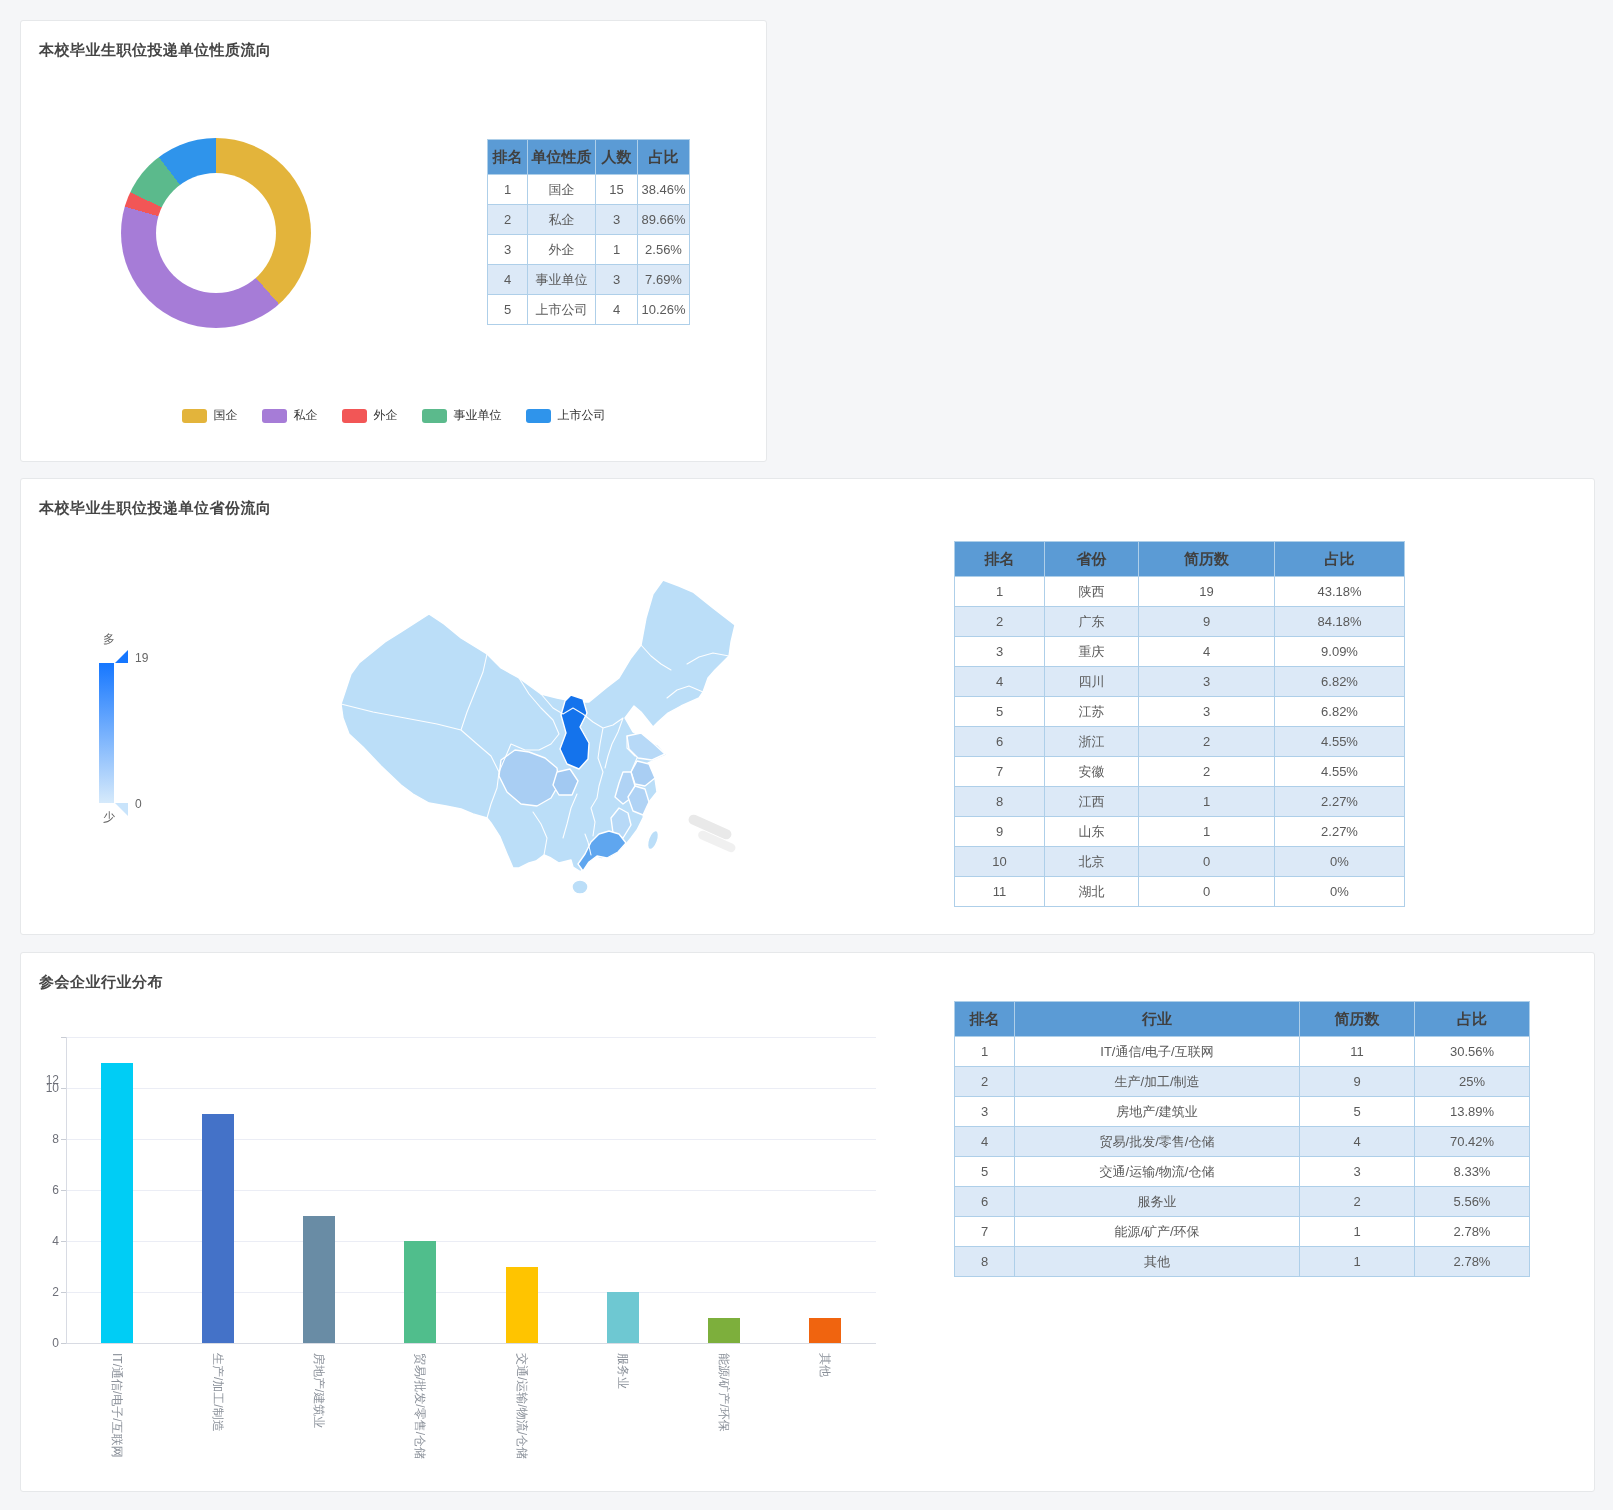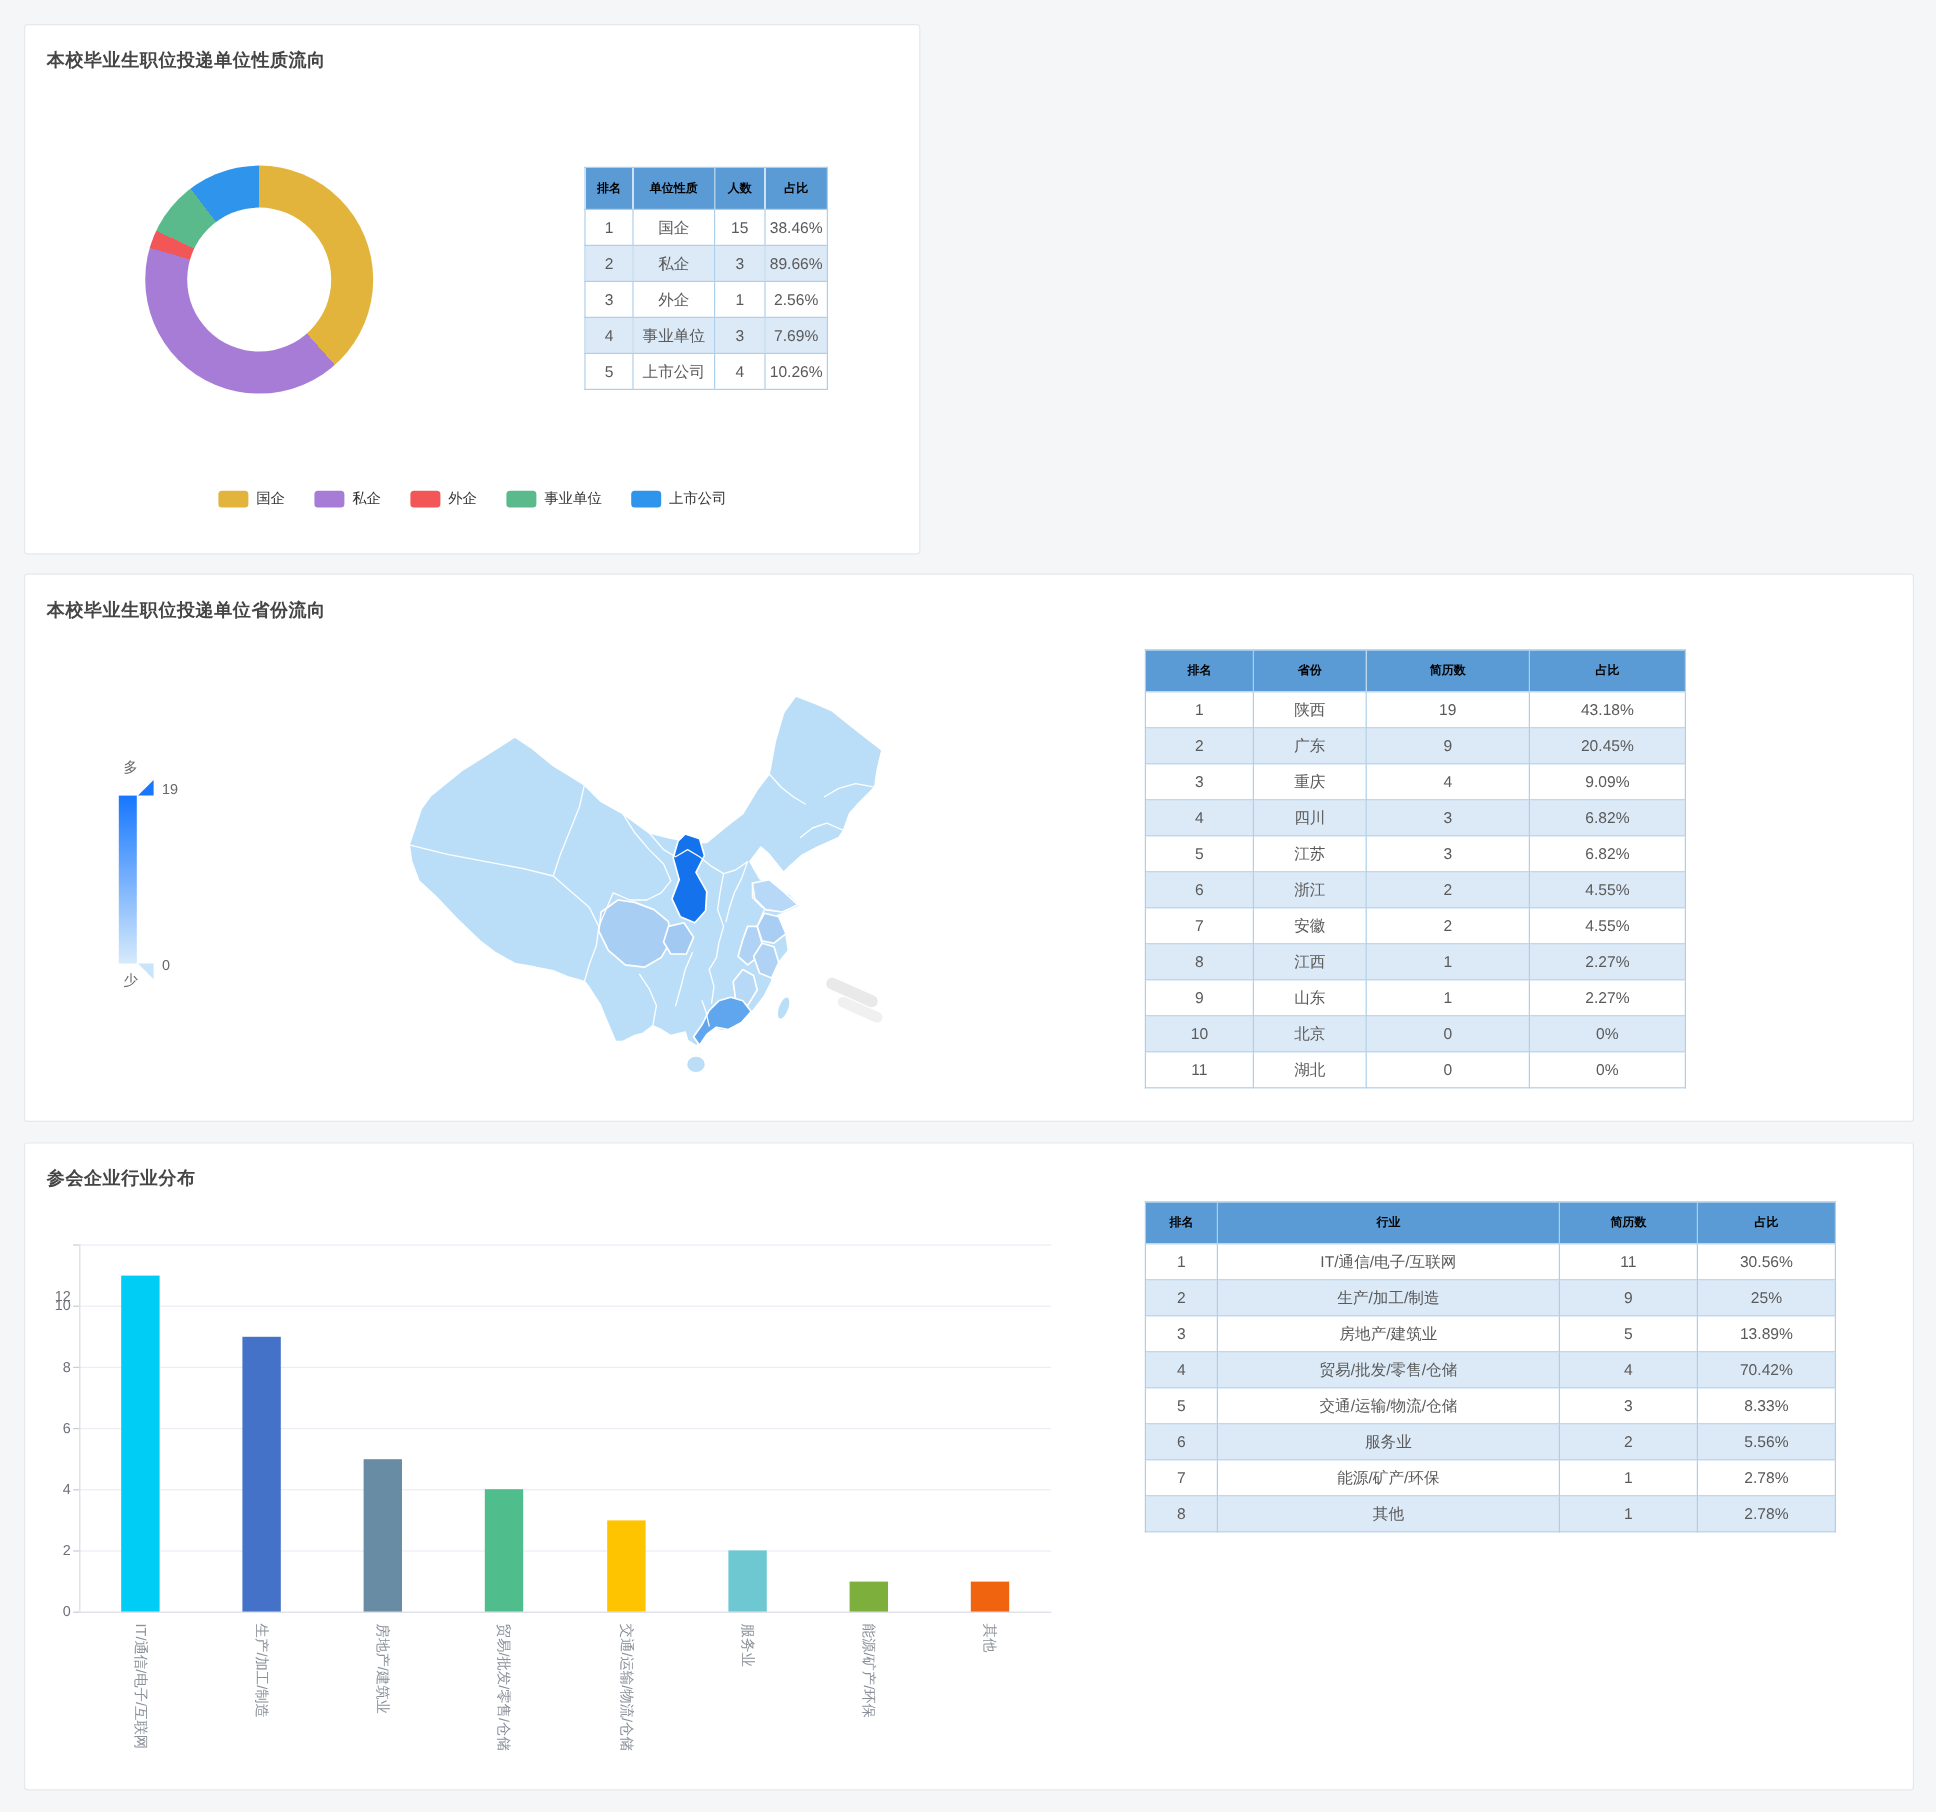--- a/index.html
+++ b/index.html
@@ -13,21 +13,21 @@
   #panel1{left:20px;top:20px;width:745px;height:440px;}
   #panel2{left:20px;top:478px;width:1573px;height:455px;}
   #panel3{left:20px;top:952px;width:1573px;height:538px;}
   .panel-title{position:absolute;left:18px;top:20px;font-size:15px;font-weight:bold;color:#454545;letter-spacing:0.5px;}
 
   
   table.data-table{position:absolute;border-collapse:collapse;table-layout:fixed;}
   table.data-table th,table.data-table td{
     border:1px solid #aecfe9;text-align:center;padding:0;overflow:hidden;white-space:nowrap;
   }
-  table.data-table th{background:#5B9BD5;color:#000000;font-weight:bold;font-size:10px;height:34px;}
+  table.data-table th{background:#5B9BD5;color:#404040;font-weight:bold;font-size:15px;height:34px;}
   table.data-table td{font-size:13px;color:#5a5a5a;height:29px;background:#fff;}
   table.data-table tbody tr:nth-child(even) td{background:#DCE9F7;}
   #table1{left:466px;top:118px;}
   #table2{left:933px;top:62px;}
   #table3{left:933px;top:48px;}
 
   
   #donut{position:absolute;left:100px;top:117px;width:190px;height:190px;border-radius:50%;}
   #donut-hole{position:absolute;left:135px;top:152px;width:120px;height:120px;border-radius:50%;background:#fff;}
 
@@ -208,21 +208,21 @@
         <tr>
           <td>1</td>
           <td>陕西</td>
           <td>19</td>
           <td>43.18%</td>
         </tr>
         <tr>
           <td>2</td>
           <td>广东</td>
           <td>9</td>
-          <td>20.45%</td>
+          <td>84.18%</td>
         </tr>
         <tr>
           <td>3</td>
           <td>重庆</td>
           <td>4</td>
           <td>9.09%</td>
         </tr>
         <tr>
           <td>4</td>
           <td>四川</td>

